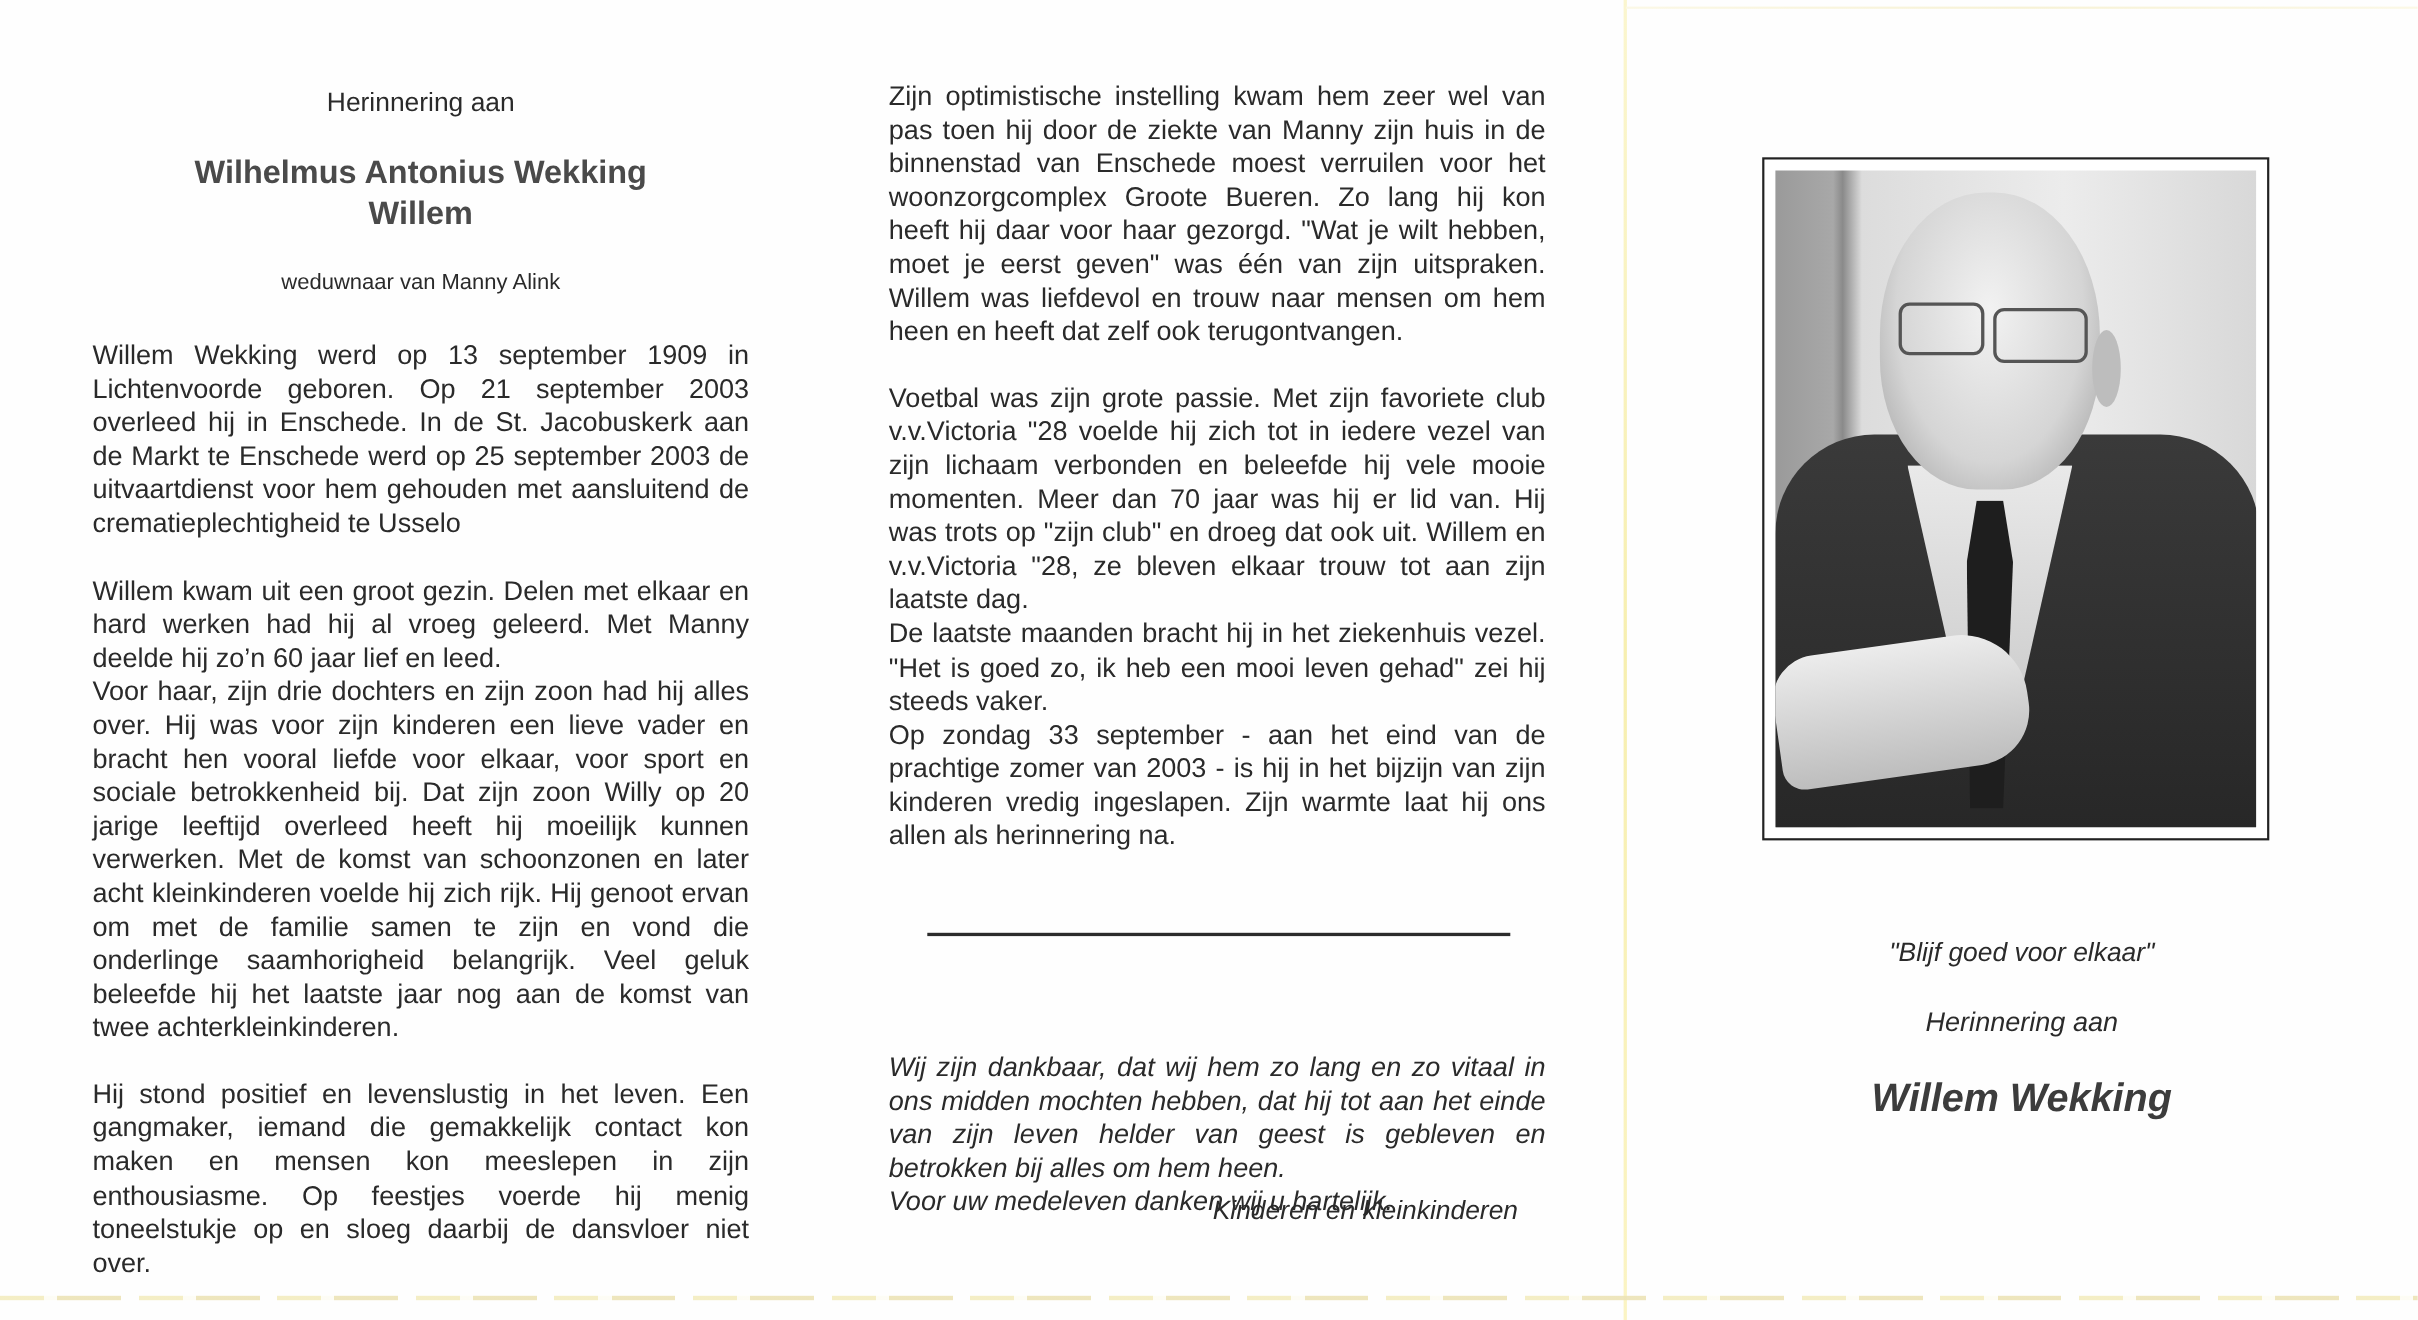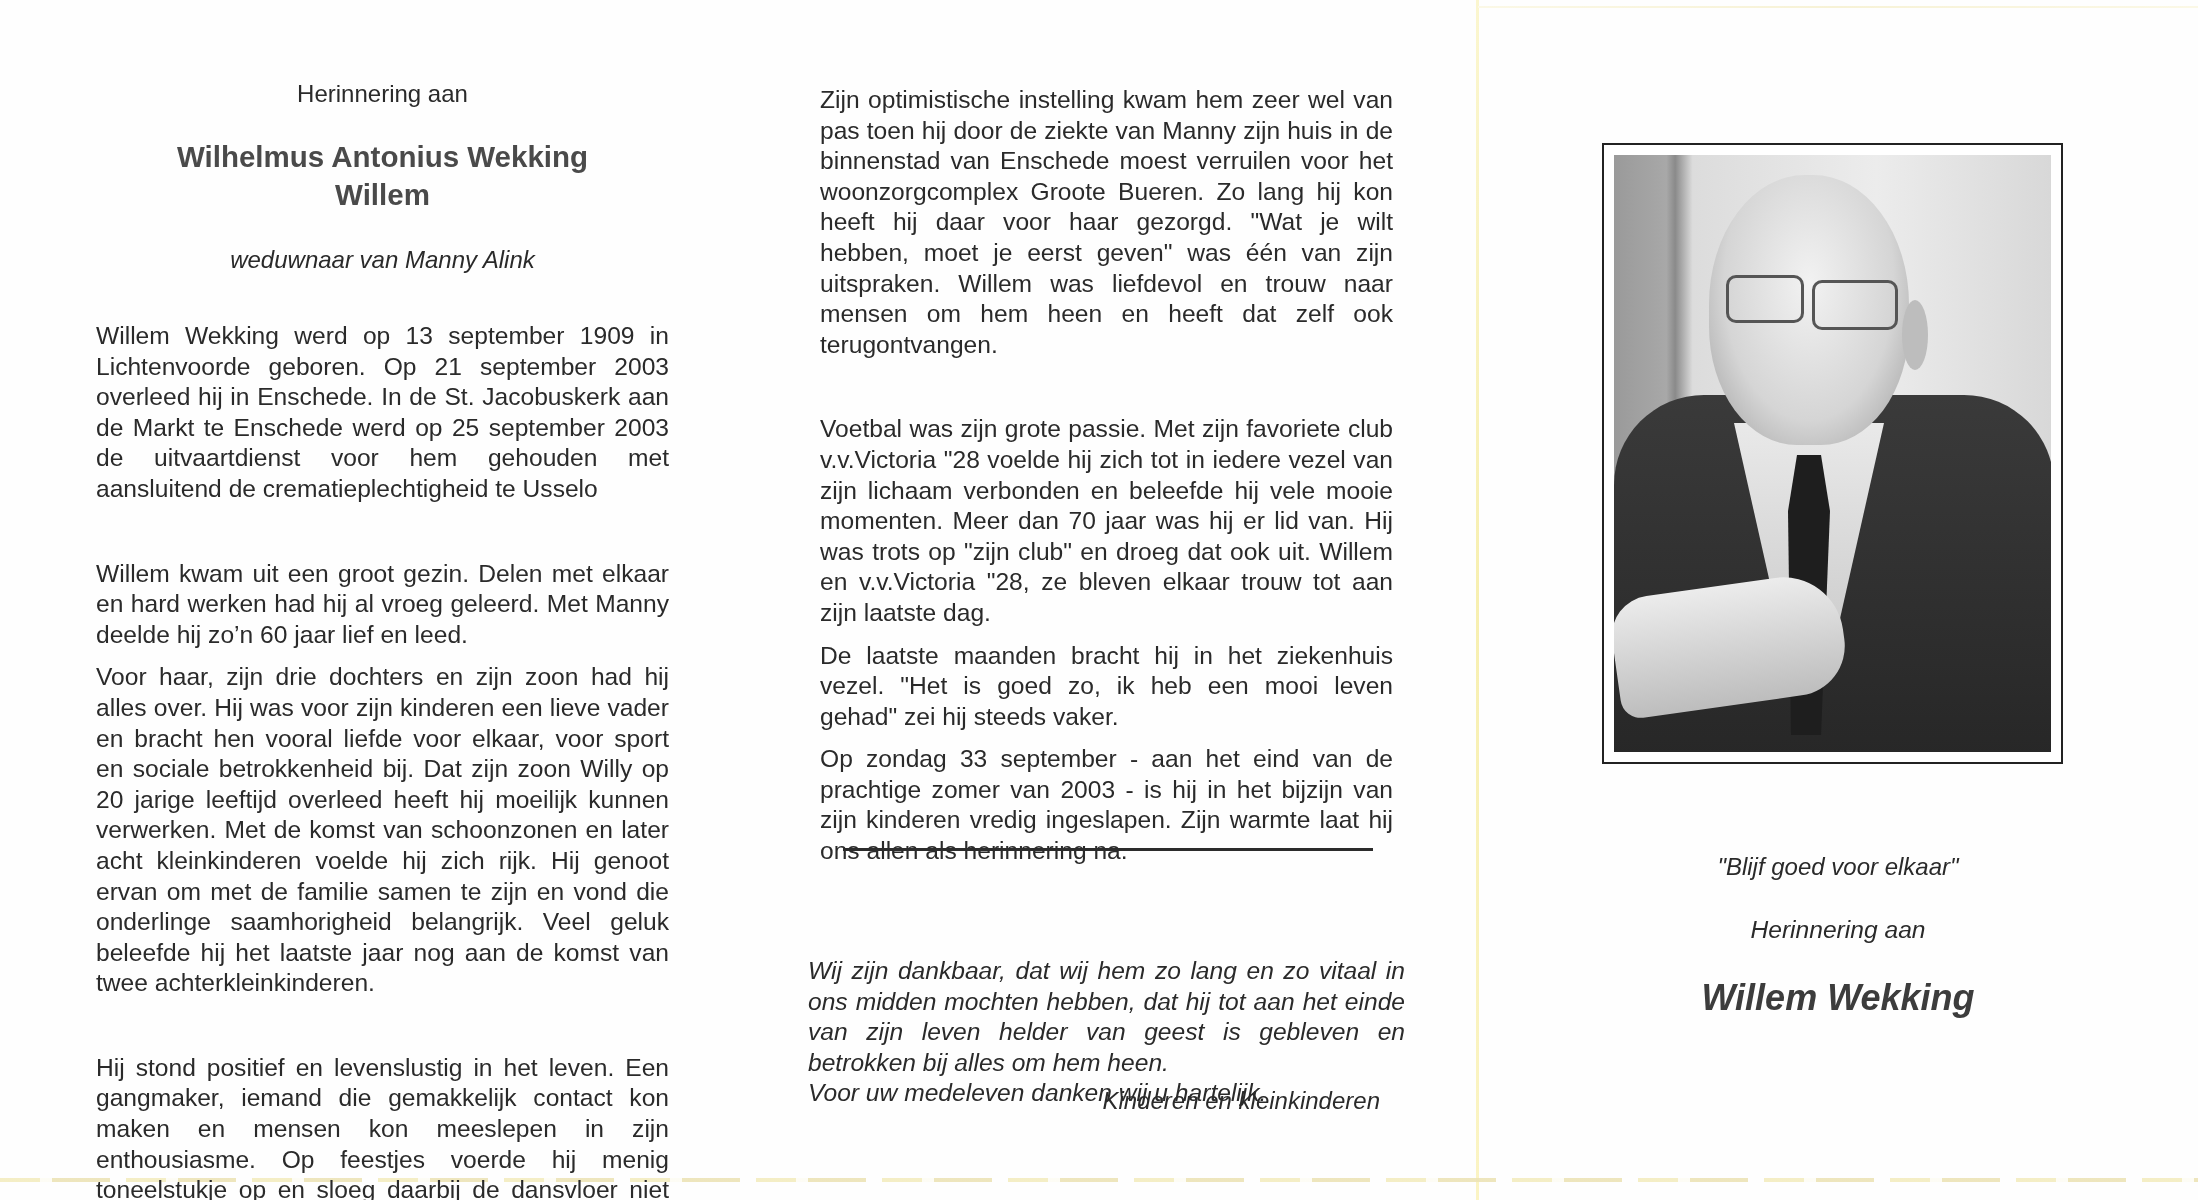--- a/index.html
+++ b/index.html
@@ -12,28 +12,28 @@
   .panel { position:absolute; top:0; height:1200px; }
   #left-panel { left:0; width:1477px; background:#fefefe; }
   #right-panel { left:1478px; width:720px; background:#fefefe; }
   .fold { position:absolute; top:0; left:1476px; width:3px; height:1200px;
           background:linear-gradient(#fbf6cf,#f7efb0,#fbf4c4); }
   .edge-bottom { position:absolute; left:0; top:1178px; width:2198px; height:4px;
           background:repeating-linear-gradient(90deg,#f3ecbf 0 40px,#fdfcf4 40px 52px,#ece3b6 52px 110px,#fefefe 110px 126px); opacity:.9; }
   .edge-top-right { position:absolute; left:1478px; top:6px; width:720px; height:2px;
           background:linear-gradient(90deg,#fbf8e6,#f7f2d6,#fbf8e6); }
   .col { position:absolute; font-size:24.6px; line-height:30.6px; }
-  .col p { margin:12px; text-align:justify; text-align-last:left; }
+  .col p { margin:0; text-align:justify; text-align-last:left; }
   #col-left { left:84px; top:309px; width:597px; }
   #col-mid { left:808px; top:73px; width:597px; }
   .gap { height:30px; }
   .center-text { position:absolute; text-align:center; }
   #intro-label { left:84px; width:597px; top:80px; font-size:24px; }
   #full-name { left:84px; width:597px; top:138px; font-size:29.5px; font-weight:bold; color:#4a4a4a; line-height:38px; }
-  #widower-line { left:84px; width:597px; top:246px; font-size:24px;font-style:italic; }
+  #widower-line { left:84px; width:597px; top:246px; font-size:20px; }
   #separator { position:absolute; left:843px; top:848px; width:530px; height:3px; background:#2c2c2c; }
   #thanks { position:absolute; left:808px; top:956px; width:597px; font-size:24.6px; line-height:30.6px; font-style:italic; }
   #thanks p { margin:0; text-align:justify; text-align-last:left; }
   #signature { position:absolute; left:1000px; width:380px; top:1087px; text-align:right; font-size:24px; font-style:italic; }
   #photo-frame { position:absolute; left:1602px; top:143px; width:461px; height:621px;
                  border:2px solid #222; background:#fff; box-sizing:border-box; }
   #photo { position:absolute; left:10px; top:10px; right:10px; bottom:10px; overflow:hidden;
            background:linear-gradient(90deg,#9a9a9a 0%,#a8a8a8 12%,#8a8a8a 14%,#dcdcdc 18%,#ececec 60%,#d8d8d8 100%); }
   #photo .head { position:absolute; left:95px; top:20px; width:200px; height:270px; border-radius:48% 48% 44% 44%;
            background:radial-gradient(ellipse at 50% 40%,#f2f2f2 0%,#d5d5d5 60%,#9c9c9c 100%); }

